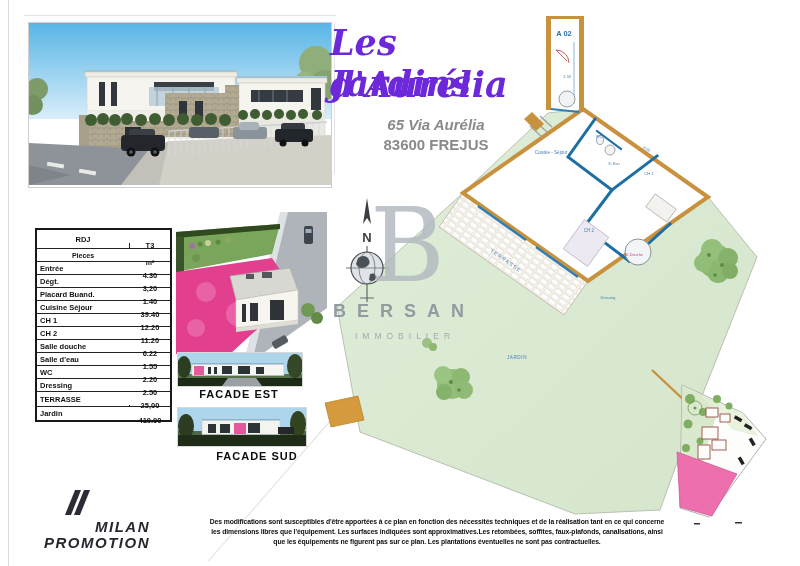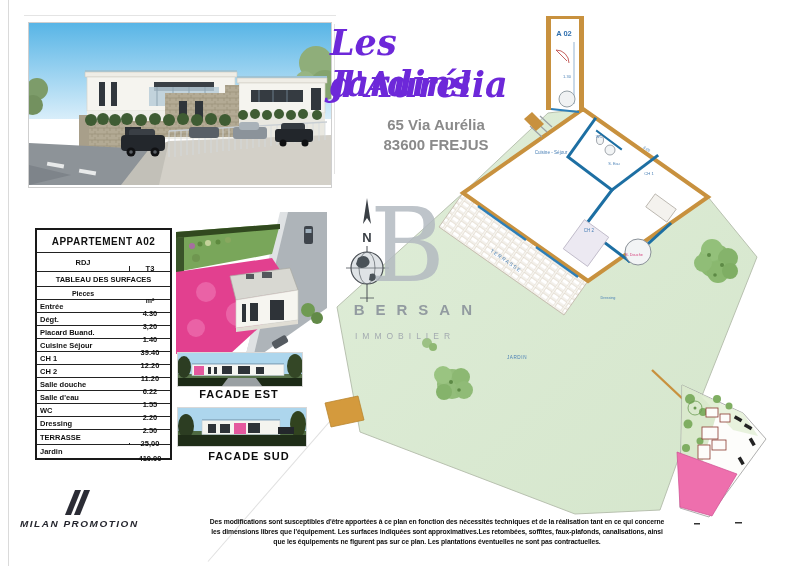--- a/index.html
+++ b/index.html
@@ -16,21 +16,21 @@
 
   
   .photo{left:28px;top:22px;width:302px;height:164px;border:1px solid #cfcfcf;background:#fff;}
 
   
   .title-line{left:330px;width:212px;color:#6d28d9;
               font-family:"DejaVu Serif",serif;font-style:italic;font-weight:bold;}
   .title1{top:22px;font-size:35px;}
   .title2{top:64px;font-size:35px;}
   .addr{left:330px;width:212px;text-align:center;color:#8a8a8a;font-size:15px;font-weight:bold;}
-  .addr1{top:116px;}
+  .addr1{top:116px;font-style:italic;}
   .addr2{top:136px;}
 
   
   .stable{left:35px;top:228px;width:133px;border:2px solid #191919;background:#fff;
           font-size:7.5px;font-weight:bold;color:#111;}
   .stable .trow{display:flex;border-top:1px solid #222;align-items:center;}
   .stable .trow:first-child{border-top:none;}
   .t-title{height:22px;justify-content:center;font-size:10px;letter-spacing:.5px;}
   .t-rdj{height:18px;}
   .t-section{height:14px;justify-content:center;font-size:7.5px;}
@@ -44,47 +44,47 @@
           display:flex;align-items:center;justify-content:center;margin-top:13px;}
   .cell-l.center{text-align:center;padding-left:0;}
   .t-total .cell-r{font-size:11px;}
 
   
   .aerial{left:176px;top:212px;width:151px;height:142px;}
   .fac-est{left:177px;top:352px;width:124px;height:33px;border:1px solid #d8d8d8;}
   .fac-sud{left:177px;top:407px;width:128px;height:38px;border:1px solid #d8d8d8;}
   .fac-label{color:#0d0d0d;font-weight:bold;font-size:11px;letter-spacing:1px;text-align:center;}
   .fac-label-est{left:177px;top:388px;width:124px;}
-  .fac-label-sud{left:185px;top:450px;width:128px;}
+  .fac-label-sud{left:193px;top:450px;width:128px;}
 
   
   .wm-b{left:370px;top:196px;font-family:"DejaVu Serif",serif;font-size:102px;line-height:100px;
         color:#b3bac1;opacity:.85;}
-  .wm-brand{left:325px;top:301px;width:150px;text-align:right;font-size:15px;font-weight:bold;
+  .wm-brand{left:325px;top:301px;width:150px;text-align:left;font-size:18px;font-weight:bold;
             letter-spacing:11px;padding-left:8px;color:#8f979e;opacity:.95;}
   .wm-sub{left:330px;top:331px;width:140px;text-align:center;font-size:8.5px;
           letter-spacing:5px;padding-left:5px;color:#a3aab0;}
   .compass{left:346px;top:198px;}
 
   
   .plan{left:320px;top:6px;width:460px;height:520px;}
   svg text{font-family:"Liberation Sans",sans-serif;}
 
   
   .disclaimer{left:184px;top:517px;width:506px;font-size:6.8px;font-weight:bold;
               letter-spacing:-0.1px;color:#0d0d0d;text-align:center;line-height:10px;}
   .disclaimer div{white-space:nowrap;}
   .milan{left:20px;top:488px;width:150px;}
   .milan-icon{position:absolute;left:42px;top:2px;width:30px;height:26px;}
   .milan-icon span{position:absolute;top:0;width:6px;height:25px;background:#2b2c35;
                    transform:skewX(-22deg);}
   .milan-icon .s1{left:8px;}
   .milan-icon .s2{left:17px;}
-  .milan-text{position:absolute;left:0;top:30px;width:130px;text-align:left;
-              font-size:10px;font-weight:bold;font-style:italic;letter-spacing:1.5px;
+  .milan-text{position:absolute;left:0;top:30px;width:130px;text-align:right;
+              font-size:15px;font-weight:bold;font-style:italic;letter-spacing:1.5px;
               color:#26272f;transform:scaleY(.92);}
 </style>
 </head>
 <body>
 
 <div class="abs scanline-v"></div>
 <div class="abs scanline-v2"></div>
 <div class="abs scanline-h"></div>
 <div class="abs scanline-diag"></div>
 
@@ -194,29 +194,23 @@
     </g>
   </svg>
 </div>
 
 <div class="abs title-line title1">Les Jardins</div>
 <div class="abs title-line title2">d'Aurélia</div>
 <div class="abs addr addr1">65 Via Aurélia</div>
 <div class="abs addr addr2">83600 FREJUS</div>
 
 <div class="abs stable">
-  <div class="trow t-title">
-    <span>APPARTEMENT A02</span>
-  </div>
   <div class="trow t-rdj">
     <span class="cell-l center">RDJ</span>
     <span class="cell-r">T3</span>
-  </div>
-  <div class="trow t-section">
-    <span>TABLEAU DES SURFACES</span>
   </div>
   <div class="trow t-colhead">
     <span class="cell-l center">Pieces</span>
     <span class="cell-r">m²</span>
   </div>
   <div class="trow t-data">
     <span class="cell-l">Entrée</span>
     <span class="cell-r">4.30</span>
   </div>
   <div class="trow t-data">

